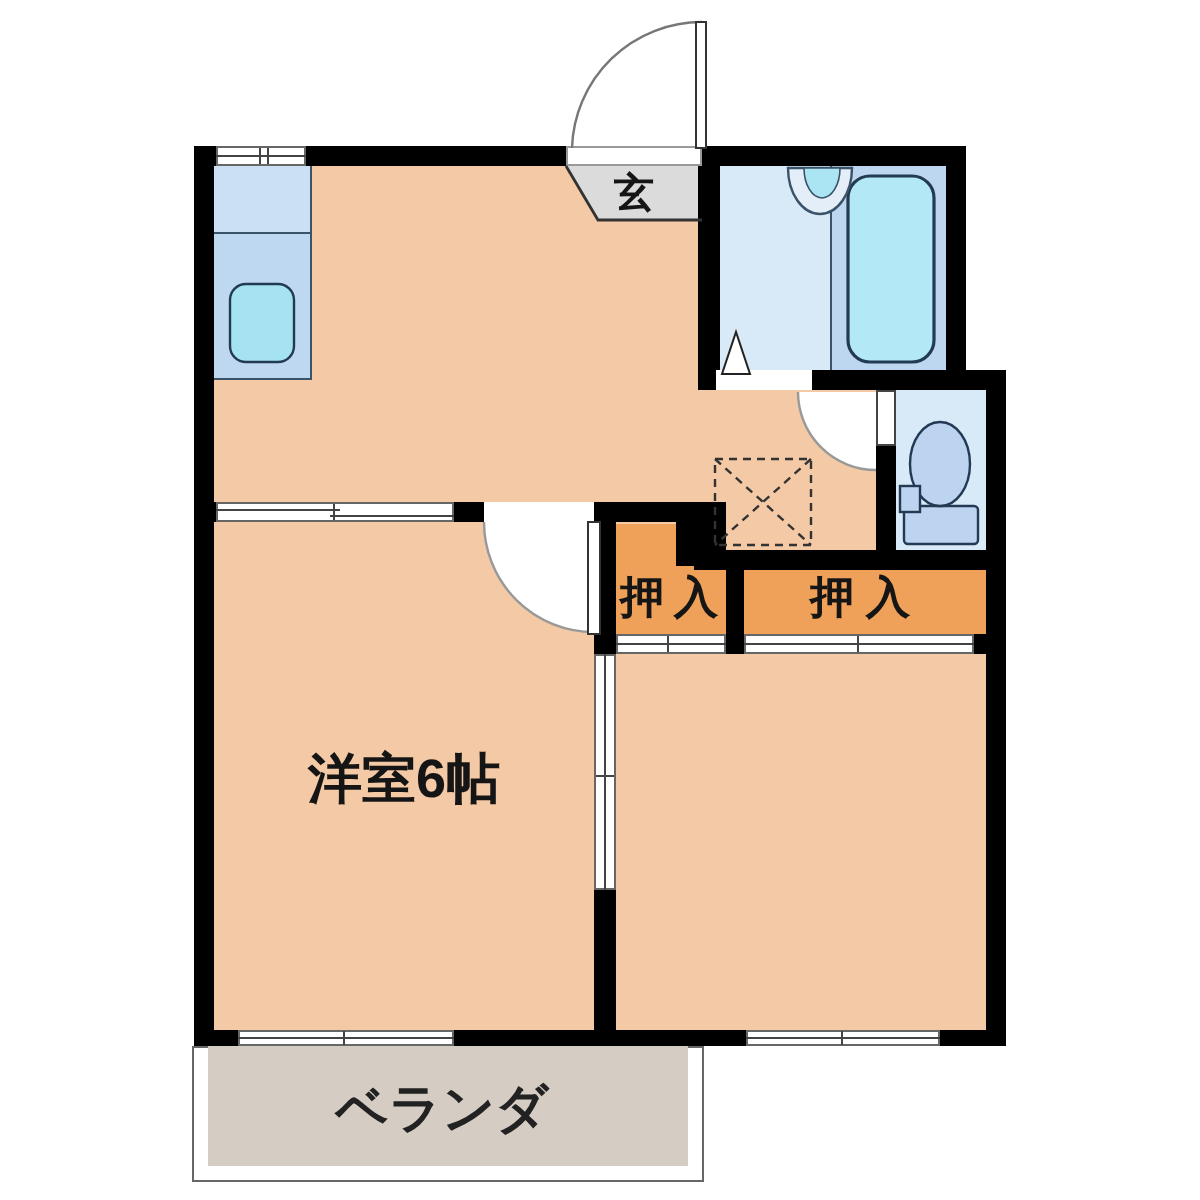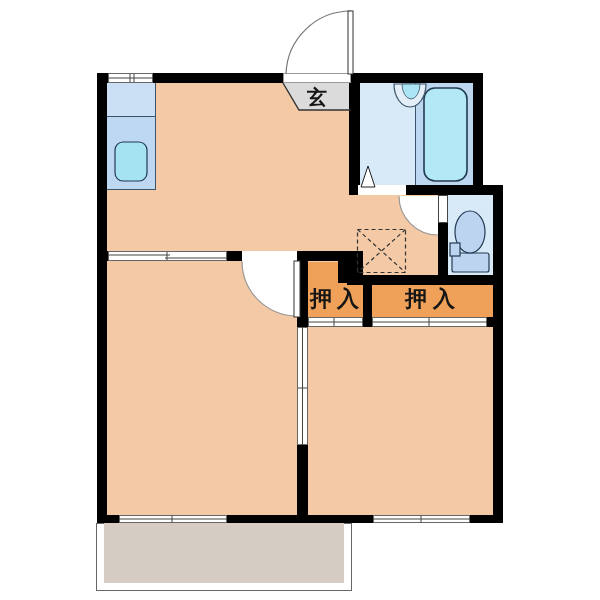--- a/index.html
+++ b/index.html
@@ -119,14 +119,16 @@
       <line x1="119" y1="519" x2="227" y2="519"></line>
       <line x1="172" y1="515.5" x2="172" y2="522.5"></line>
       <line x1="373" y1="519" x2="470" y2="519"></line>
       <line x1="421" y1="515.5" x2="421" y2="522.5"></line>
     </g>
   </svg>
 
   <div class="label" style="left:317px;top:97px;font-size:20px;">玄</div>
   <div class="label" style="left:337px;top:299px;font-size:22px;letter-spacing:5px;">押入</div>
   <div class="label" style="left:433px;top:299px;font-size:22px;letter-spacing:6px;">押入</div>
+  <div class="label" style="left:202px;top:390px;font-size:27px;">洋室6帖</div>
+  <div class="label" style="left:221px;top:554px;font-size:26px;color:#222;">ベランダ</div>
 
 </div>
 
 </body></html>

